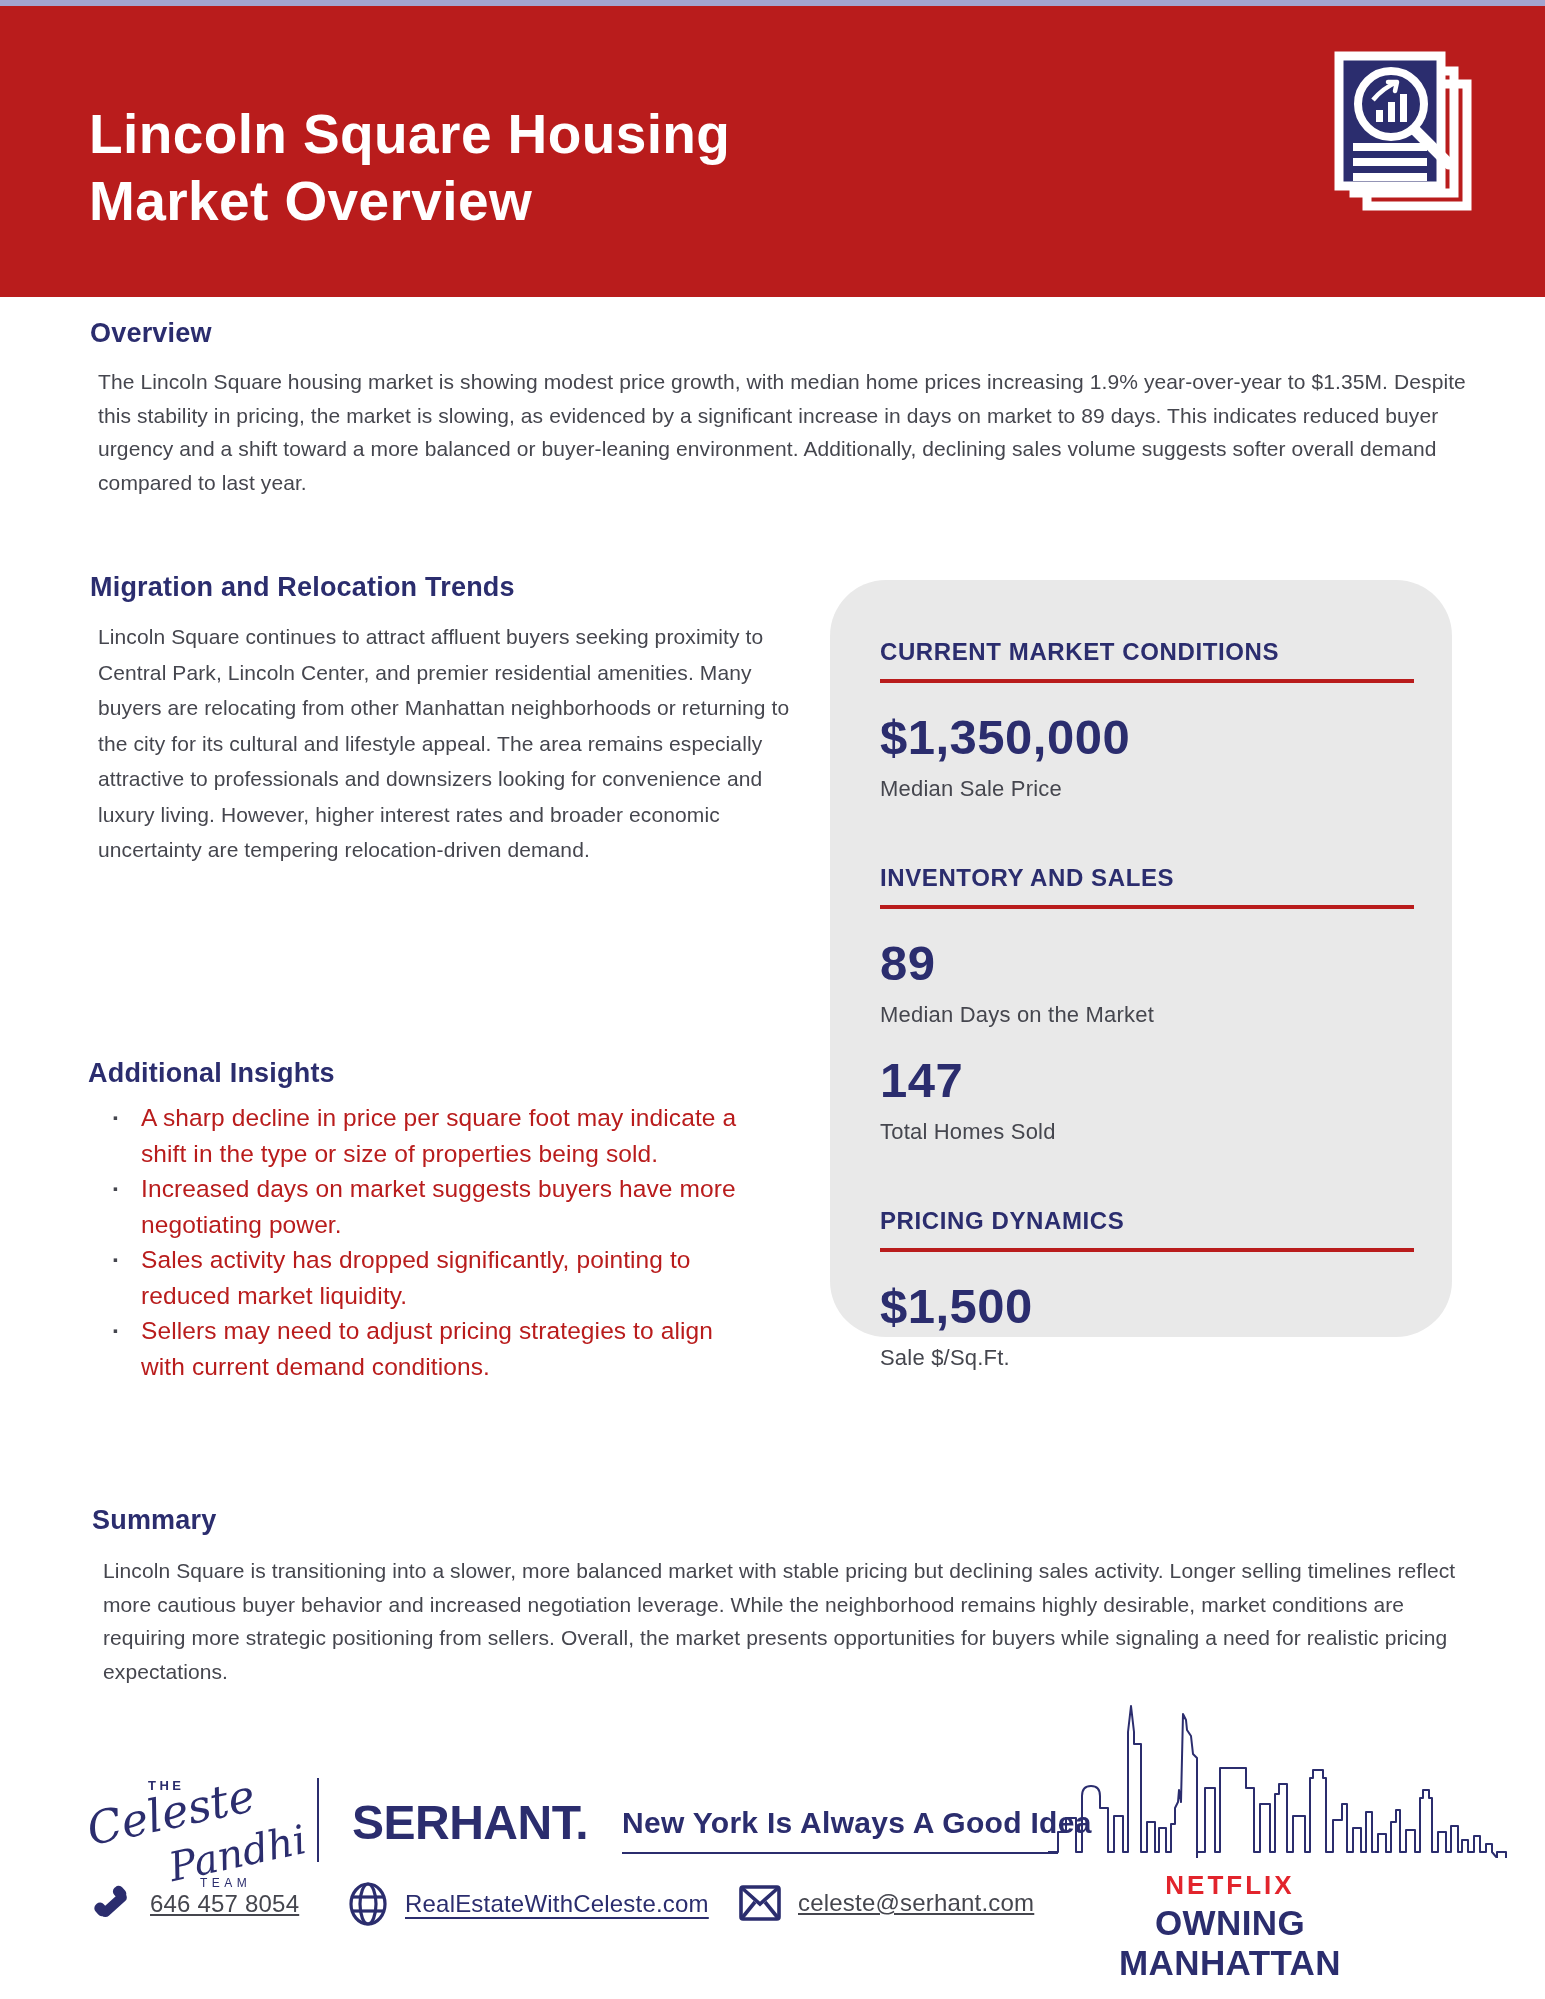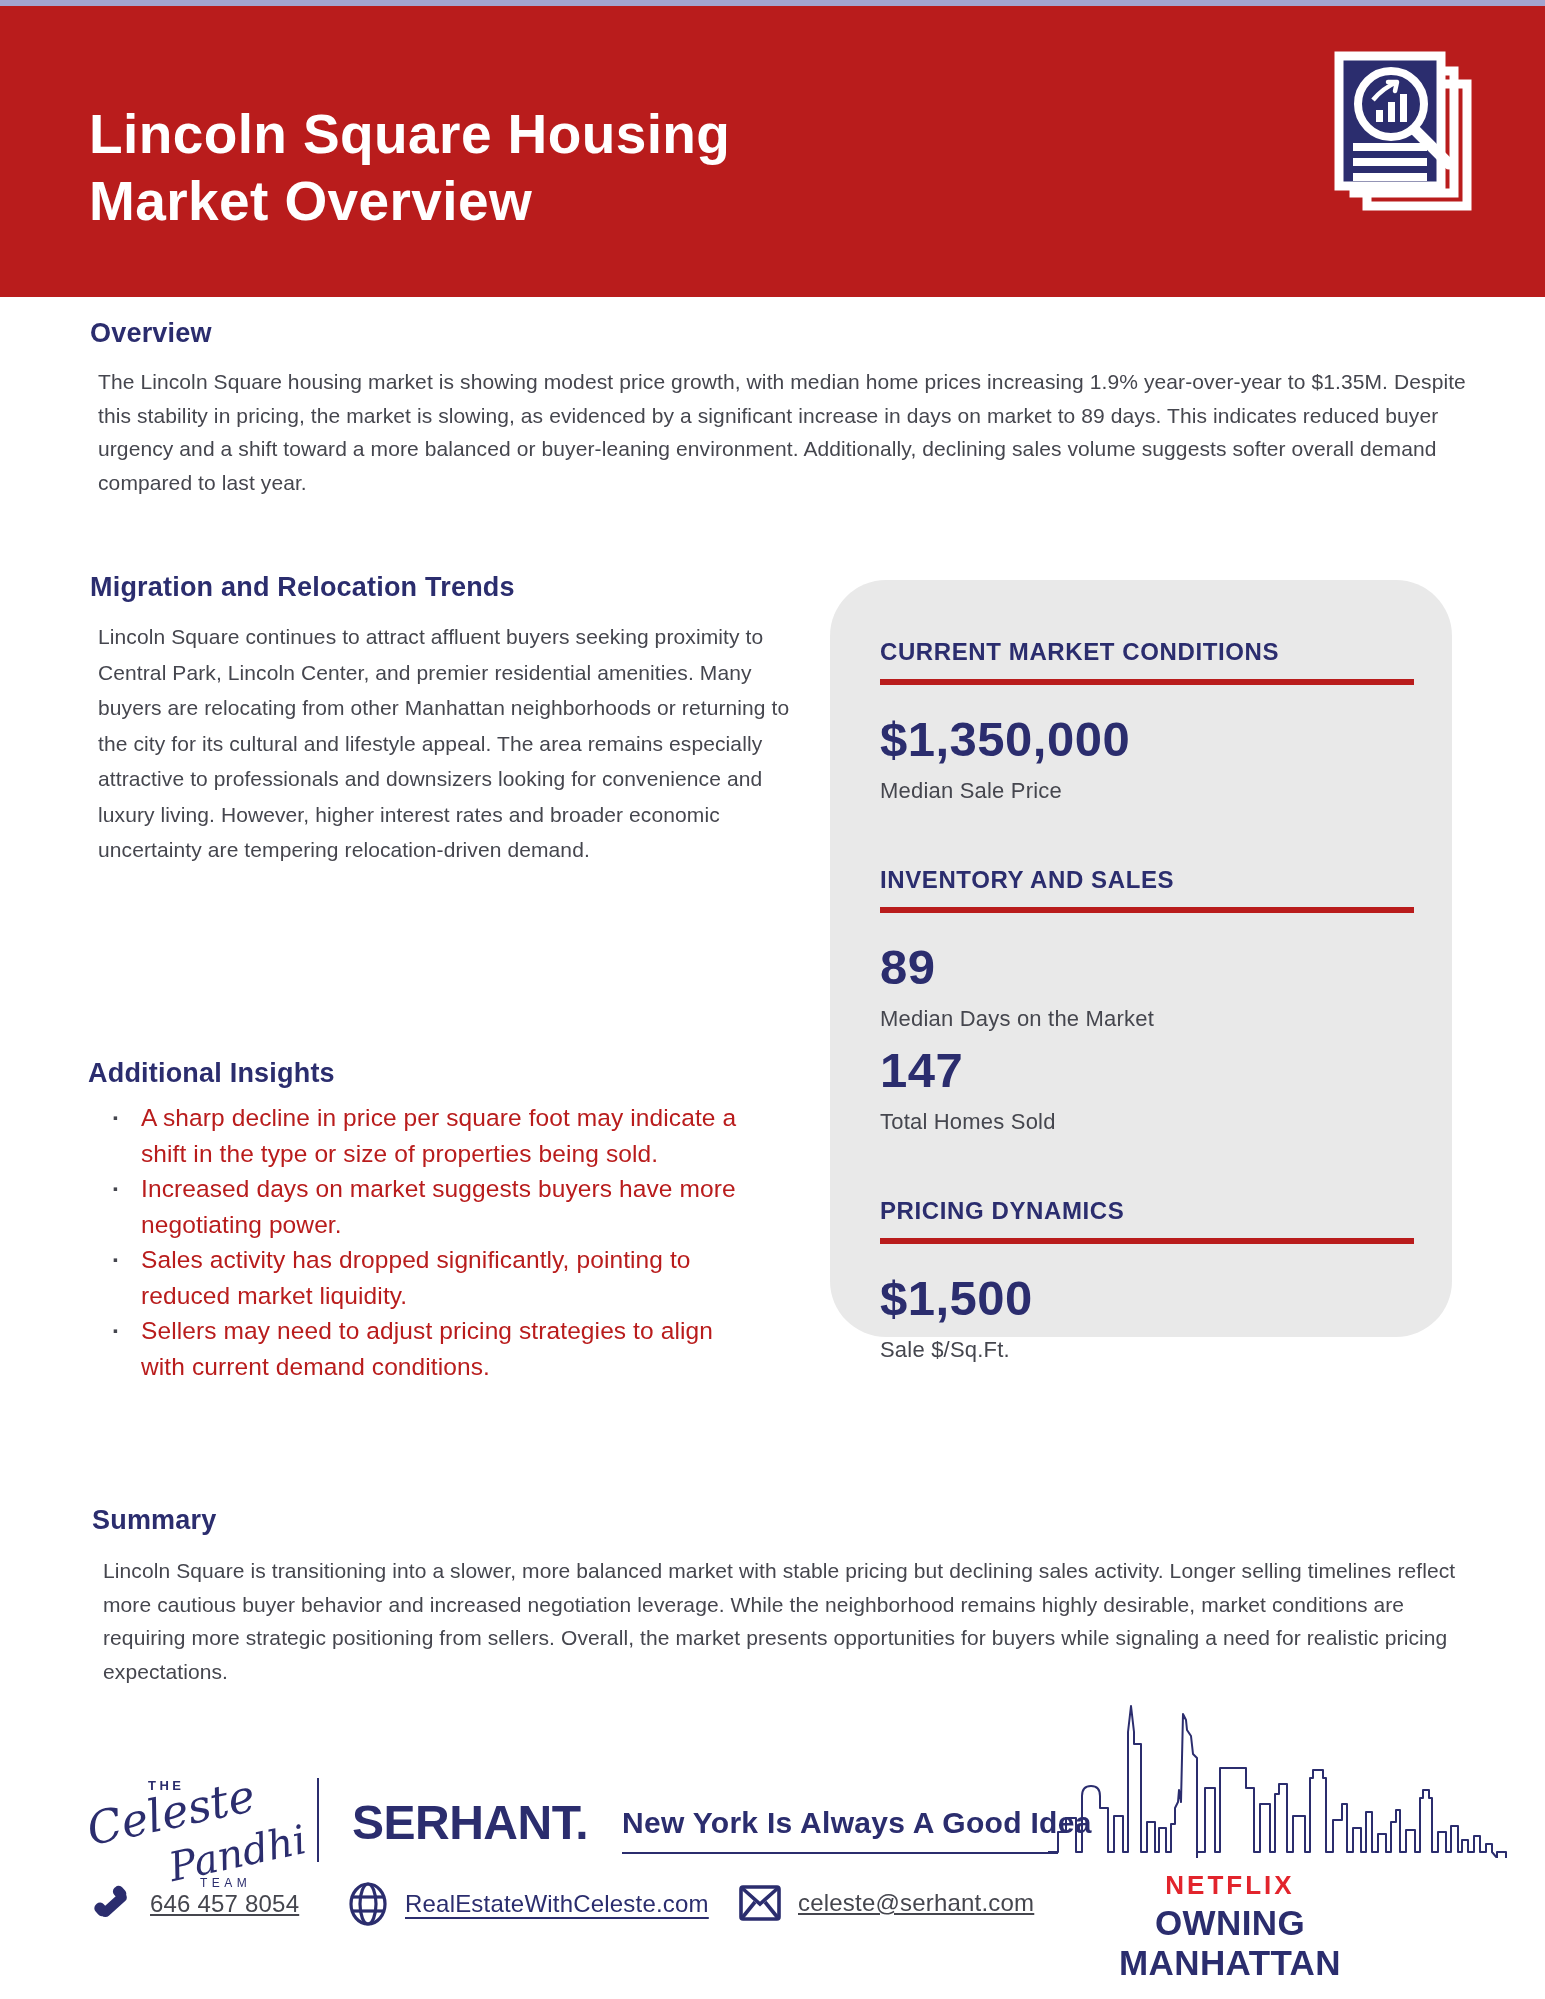--- a/index.html
+++ b/index.html
@@ -33,21 +33,21 @@
     letter-spacing:0.1px;margin:8px;
   }
   .left-col{line-height:35.5px;}
   .stats-card{
     position:absolute;left:830px;top:580px;width:622px;height:757px;
     background:#e9e9e9;border-radius:56px;
     box-sizing:border-box;padding:58px 38px 0 50px;
   }
   .card-section-heading{
     color:#2b2d6e;font-size:24px;font-weight:bold;letter-spacing:0.6px;
-    border-bottom:6px solid #b91c1c;padding-bottom:13px;margin:0;
+    border-bottom:4px solid #b91c1c;padding-bottom:13px;margin:0;
   }
   .card-section-heading.gap{margin-top:62px;}
   .stat-value{
     color:#2b2d6e;font-size:49px;font-weight:bold;letter-spacing:0.5px;
     margin:26px 0 0 0;
   }
   .stat-label{
     color:#45464e;font-size:22px;margin:11px 0 0 0;letter-spacing:0.2px;
   }
   .insights-list{
@@ -138,21 +138,21 @@
   <p class="body-text left-col" style="left:90px;top:611px;width:708px;">Lincoln Square continues to attract affluent buyers seeking proximity to Central Park, Lincoln Center, and premier residential amenities. Many buyers are relocating from other Manhattan neighborhoods or returning to the city for its cultural and lifestyle appeal. The area remains especially attractive to professionals and downsizers looking for convenience and luxury living. However, higher interest rates and broader economic uncertainty are tempering relocation-driven demand.</p>
 
   <div class="stats-card">
     <h3 class="card-section-heading">CURRENT MARKET CONDITIONS</h3>
     <p class="stat-value">$1,350,000</p>
     <p class="stat-label">Median Sale Price</p>
 
     <h3 class="card-section-heading gap">INVENTORY AND SALES</h3>
     <p class="stat-value">89</p>
     <p class="stat-label">Median Days on the Market</p>
-    <p class="stat-value" style="margin-top:10px;">147</p>
+    <p class="stat-value" style="margin-top:24px;">147</p>
     <p class="stat-label">Total Homes Sold</p>
 
     <h3 class="card-section-heading gap">PRICING DYNAMICS</h3>
     <p class="stat-value">$1,500</p>
     <p class="stat-label">Sale $/Sq.Ft.</p>
   </div>
 
   <h2 class="section-heading" style="left:88px;top:1058px;">Additional Insights</h2>
   <ul class="insights-list">
     <li>A sharp decline in price per square foot may indicate a shift in the type or size of properties being sold.</li>

